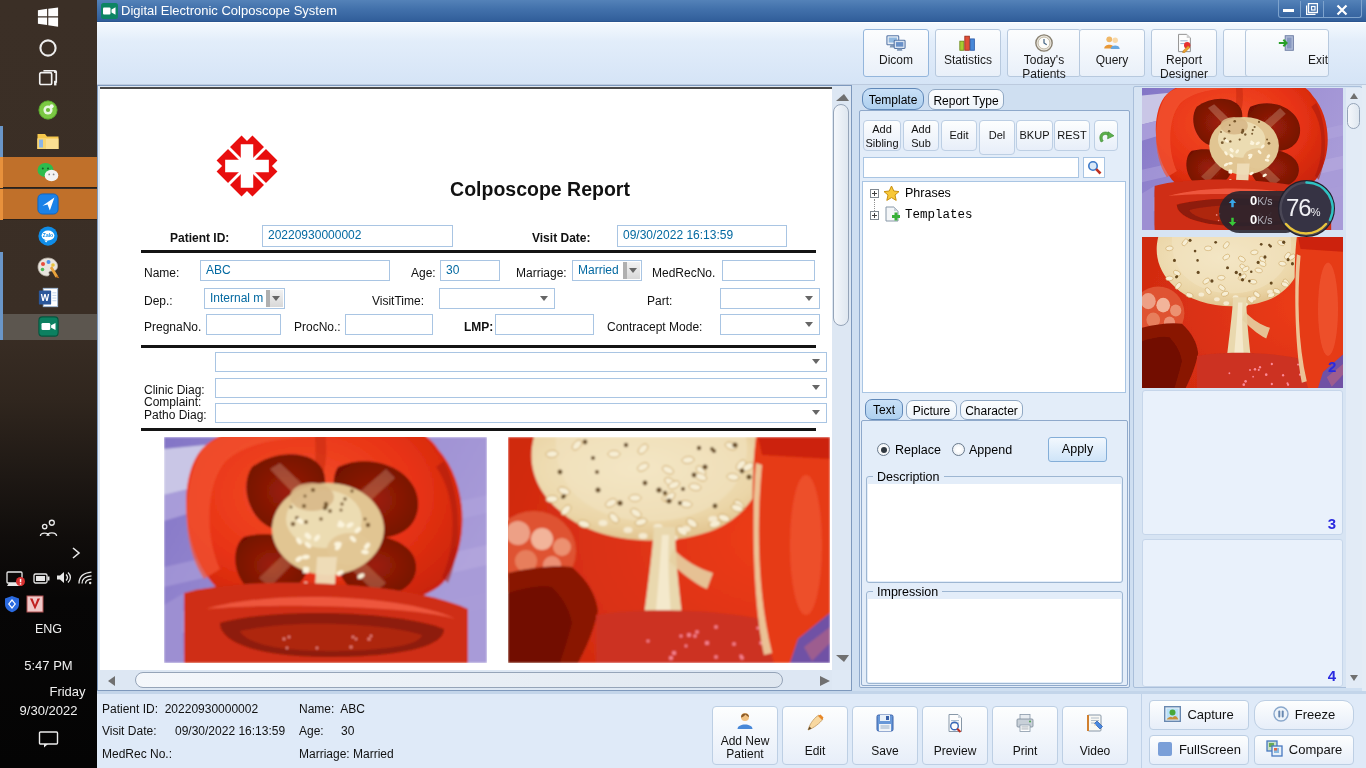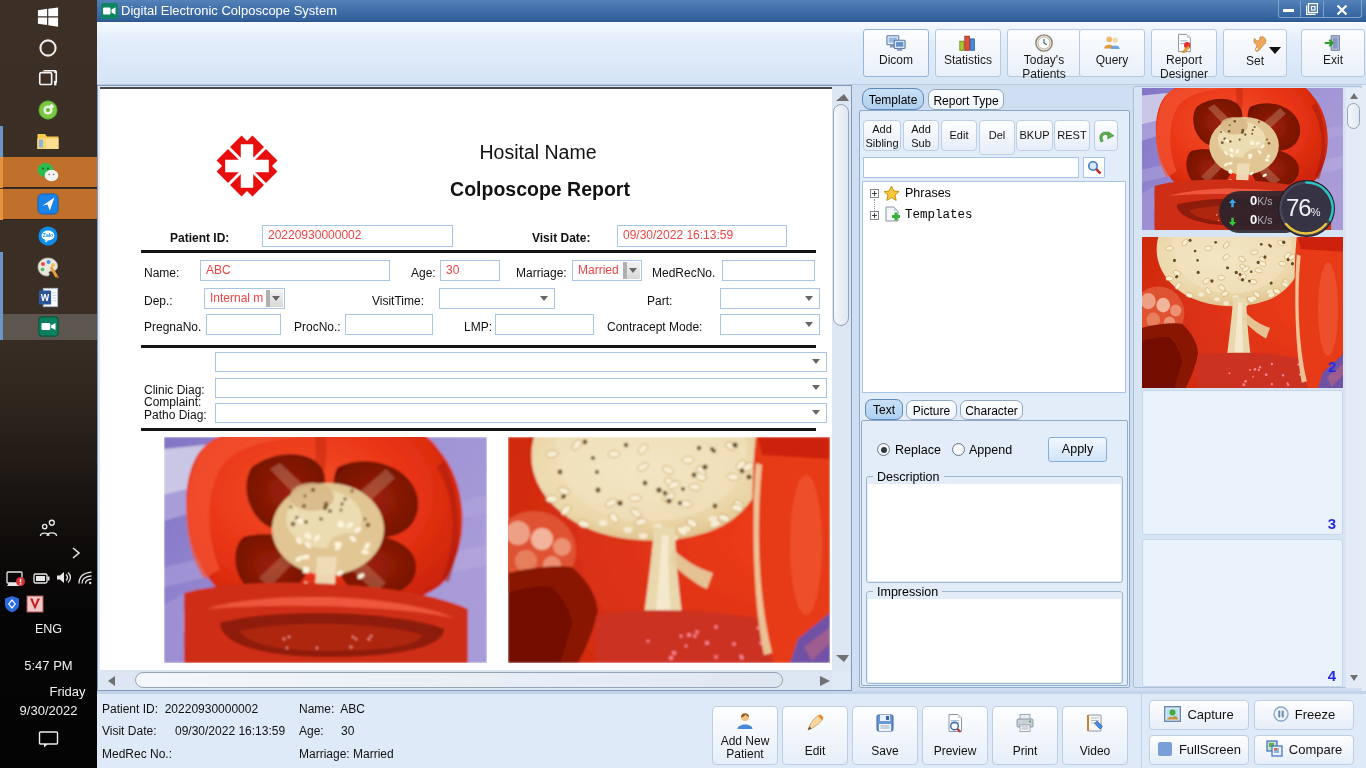--- a/index.html
+++ b/index.html
@@ -26,21 +26,21 @@
 #titlebar .ttl { position:absolute; left:24px; top:3px; color:#fff; font-size:13px; }
 #toolbar { position:absolute; left:97px; top:22px; width:1269px; height:63px;
   background:linear-gradient(180deg,#f4f9fe 0%,#e2edfa 30%,#d5e4f6 100%);
   border-top:1px solid #fff; border-bottom:1px solid #bccade; }
 .tbtn { position:absolute; top:6px; height:48px; background:linear-gradient(180deg,#fcfdfe,#e9f0f9);
   border:1px solid #b7c9de; border-radius:3px; text-align:center; font-size:12px; color:#1a1a1a; line-height:13px; }
 .tbtn .ic { display:block; margin:3px auto 1px; width:20px; height:20px; }
 
 
 .panel { position:absolute; border:1px solid #8fa9cb; }
-.inp { position:absolute; background:#fff; border:1px solid #a9c5e3; font-size:12px; color:#ef4444; padding:2px 0 16px 5px; }
+.inp { position:absolute; background:#fff; border:1px solid #a9c5e3; font-size:12px; color:#0369a1; padding:2px 0 16px 5px; }
 .lbl { position:absolute; font-size:12px; color:#111; white-space:nowrap; }
 .bold { font-weight:bold; }
 .caret { position:absolute; width:0; height:0; border-left:4px solid transparent; border-right:4px solid transparent; border-top:5px solid #666; }
 .hline { position:absolute; background:#141414; height:2px; }
 
 
 .sb { position:absolute; background:#dde7f3; }
 .sb-thumb { position:absolute; background:linear-gradient(90deg,#f4f7fb,#dfe7f0); border:1px solid #95a4b8; border-radius:8px; }
 .arr { position:absolute; width:0; height:0; }
 
@@ -273,42 +273,41 @@
         <circle cx="14.5" cy="13.5" r="3.5" fill="#e83030"></circle>
         <path d="M10 19.5 L15.5 14 L17.5 16 L12 21.5 L9.5 22 Z" fill="#e8a030" stroke="#b07010" stroke-width=".5"></path>
       </svg>
     Report<br>Designer</div>
   <div class="tbtn" style="left:1126px;width:64px;">
     <svg class="ic" style="margin-left:10px;display:inline-block;vertical-align:top;" viewBox="0 0 22 22">
         <path d="M8 13 C4.5 12 3.5 8.5 5 6 L8 9 L10.5 8 L11 4.5 C14 3.2 17.5 5.5 17.5 8.8 C17.5 10.5 16.5 12 15 13 L9.5 19.5 C8 21 5.5 20 6 18 Z" fill="#eda75c" stroke="#c87828" stroke-width=".8"></path>
         <circle cx="7.6" cy="17.6" r="1.1" fill="#fff"></circle>
       </svg><span class="abs" style="left:45px;top:17px;width:0;height:0;border-left:6px solid transparent;border-right:6px solid transparent;border-top:7px solid #111;"></span>
     <span style="display:block;margin-top:1px;">Set</span></div>
-  <div class="tbtn" style="left:1204px;width:64px;">
+  <div class="tbtn" style="left:1148px;width:84px;text-align:right;">
     <svg class="ic" viewBox="0 0 22 20">
         <rect x="9" y="2" width="9" height="16" fill="#b0bcd8" stroke="#6878a0" stroke-width="1"></rect>
         <rect x="11" y="4" width="5" height="12" fill="#8898c0"></rect>
         <path d="M2 10 L10 10 M7 6.5 L10.5 10 L7 13.5" stroke="#28a028" stroke-width="2.2" fill="none"></path>
       </svg>
     Exit</div>
 </div>
 
 <div id="report" class="panel" style="left:97px; top:85px; width:755px; height:606px; background:#dfe9f5; border-color:#7e99bd;">
 
   <div class="abs" style="left:2px;top:1px;width:732px;height:583px;background:#fff;border-top:2px solid #4a4a4a;"></div>
 
   <svg class="abs" style="left:110px;top:41px;width:78px;height:78px;" viewBox="0 0 100 100">
     <path d="M43 11 L50 18 L57 11 L89 43 L82 50 L89 57 L57 89 L50 82 L43 89 L11 57 L18 50 L11 43 Z" fill="#e80e0e"></path>
     <line x1="50" y1="50" x2="83" y2="17" stroke="#fff" stroke-width="3.6"></line>
     <line x1="50" y1="50" x2="17" y2="17" stroke="#fff" stroke-width="3.6"></line>
     <line x1="50" y1="50" x2="83" y2="83" stroke="#fff" stroke-width="3.6"></line>
     <line x1="50" y1="50" x2="17" y2="83" stroke="#fff" stroke-width="3.6"></line>
     <path d="M42 22 H58 V42 H78 V58 H58 V78 H42 V58 H22 V42 H42 Z" fill="#fff"></path>
   </svg>
-  <div class="abs" style="left:140px;top:55px;width:600px;text-align:center;font-size:19.5px;color:#111;">Hosital Name</div>
   <div class="abs" style="left:142px;top:92px;width:600px;text-align:center;font-size:19.5px;font-weight:bold;color:#111;">Colposcope Report</div>
 
   <div class="lbl bold" style="left:72px;top:145px;">Patient ID:</div>
   <div class="inp" style="left:164px;top:139px;width:191px;height:22px;">20220930000002</div>
   <div class="lbl bold" style="left:434px;top:145px;">Visit Date:</div>
   <div class="inp" style="left:519px;top:139px;width:170px;height:22px;">09/30/2022 16:13:59</div>
   <div class="hline" style="left:43px;top:164px;width:675px;height:3px;"></div>
 
   <div class="lbl" style="left:46px;top:180px;">Name:</div>
   <div class="inp" style="left:102px;top:174px;width:190px;height:21px;">ABC</div>
@@ -327,21 +326,21 @@
     </div>
   <div class="lbl" style="left:549px;top:208px;">Part:</div>
   <div class="inp" style="left:622px;top:202px;width:100px;height:21px;">
       <span class="caret" style="right:6px;top:7px;"></span>
     </div>
 
   <div class="lbl" style="left:46px;top:234px;">PregnaNo.</div>
   <div class="inp" style="left:108px;top:228px;width:75px;height:21px;"></div>
   <div class="lbl" style="left:196px;top:234px;">ProcNo.:</div>
   <div class="inp" style="left:247px;top:228px;width:88px;height:21px;"></div>
-  <div class="lbl" style="left:366px;top:234px;">LMP:</div>
+  <div class="lbl" style="left:366px;top:234px;font-weight:bold;">LMP:</div>
   <div class="inp" style="left:397px;top:228px;width:99px;height:21px;"></div>
   <div class="lbl" style="left:509px;top:234px;">Contracept Mode:</div>
   <div class="inp" style="left:622px;top:228px;width:100px;height:21px;">
       <span class="caret" style="right:6px;top:7px;"></span>
     </div>
   <div class="hline" style="left:43px;top:259px;width:675px;height:3px;"></div>
 
   <div class="lbl" style="left:46px;top:271px;margin-top:38px;">Complaint:</div>
   <div class="inp" style="left:117px;top:266px;width:612px;height:20px;">
       <span class="caret" style="right:6px;top:6px;"></span>
@@ -1008,21 +1007,21 @@
     <div style="margin-top:8px;">Video</div></div>
 
   <div class="abs" style="left:1044px;top:0px;width:1px;height:77px;background:#c0d2e8;"></div>
   <div class="bbtn" style="left:1052px;top:6px;width:100px;height:30px;line-height:28px;font-size:13px;">
     <svg style="vertical-align:-3px;margin-right:6px;" width="17" height="16" viewBox="0 0 17 16">
         <rect x="0.7" y="0.7" width="15.6" height="14.6" fill="#e8f0f8" stroke="#6888b0" stroke-width="1.4"></rect>
         <rect x="2.5" y="2.5" width="12" height="11" fill="#b8e0f8"></rect>
         <circle cx="8.5" cy="6.5" r="3" fill="#48a838"></circle>
         <path d="M2.5 13.5 C5 10.5 7 10 8.5 11.5 C10.5 9 12.5 9.5 14.5 13.5 Z" fill="#c89038"></path>
       </svg>Capture</div>
-  <div class="bbtn" style="left:1157px;top:6px;width:100px;height:30px;line-height:28px;font-size:13px;">
+  <div class="bbtn" style="left:1157px;top:6px;width:100px;height:30px;line-height:28px;font-size:13px;border-radius:11px;">
     <svg style="vertical-align:-3px;margin-right:6px;" width="16" height="16" viewBox="0 0 16 16">
         <circle cx="8" cy="8" r="7" fill="#eef4fa" stroke="#8aa8cc" stroke-width="1.4"></circle>
         <rect x="5.3" y="4.5" width="2" height="7" rx="1" fill="#6888b0"></rect>
         <rect x="8.7" y="4.5" width="2" height="7" rx="1" fill="#6888b0"></rect>
       </svg>Freeze</div>
   <div class="bbtn" style="left:1052px;top:41px;width:100px;height:30px;line-height:28px;font-size:13px;">
     <svg style="vertical-align:-3px;margin-right:6px;" width="16" height="16" viewBox="0 0 16 16">
         <rect x="1" y="1" width="14" height="14" rx="2" fill="#7a9fd8"></rect>
       </svg>FullScreen</div>
   <div class="bbtn" style="left:1157px;top:41px;width:100px;height:30px;line-height:28px;font-size:13px;">

